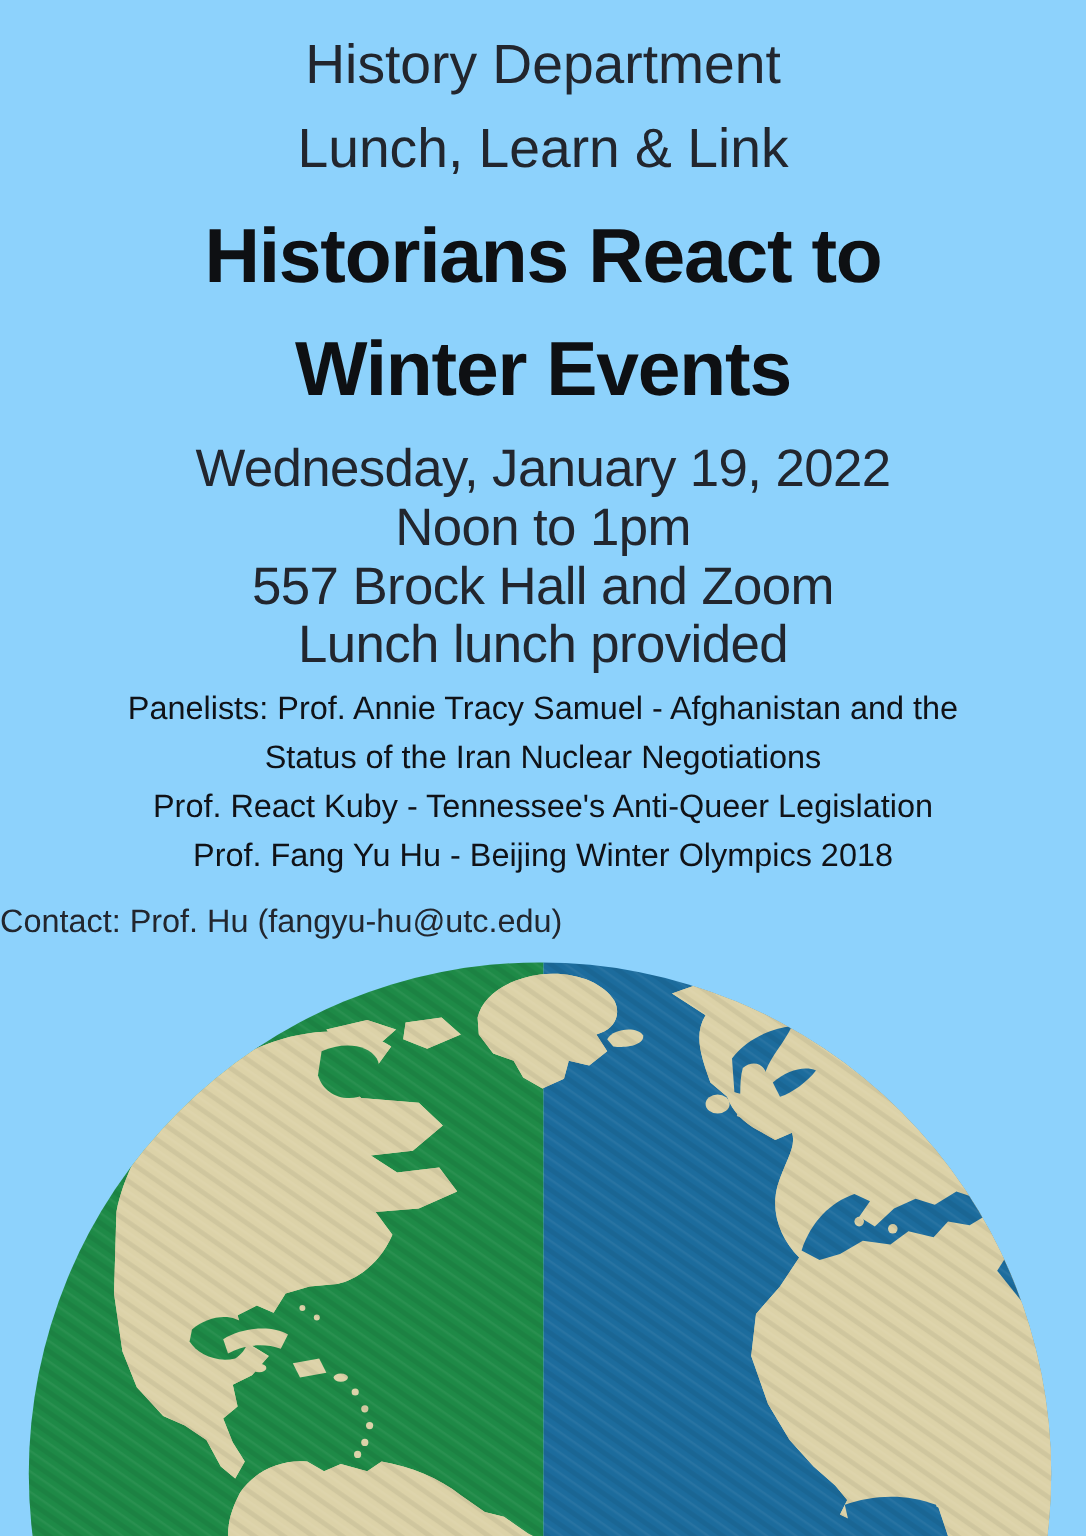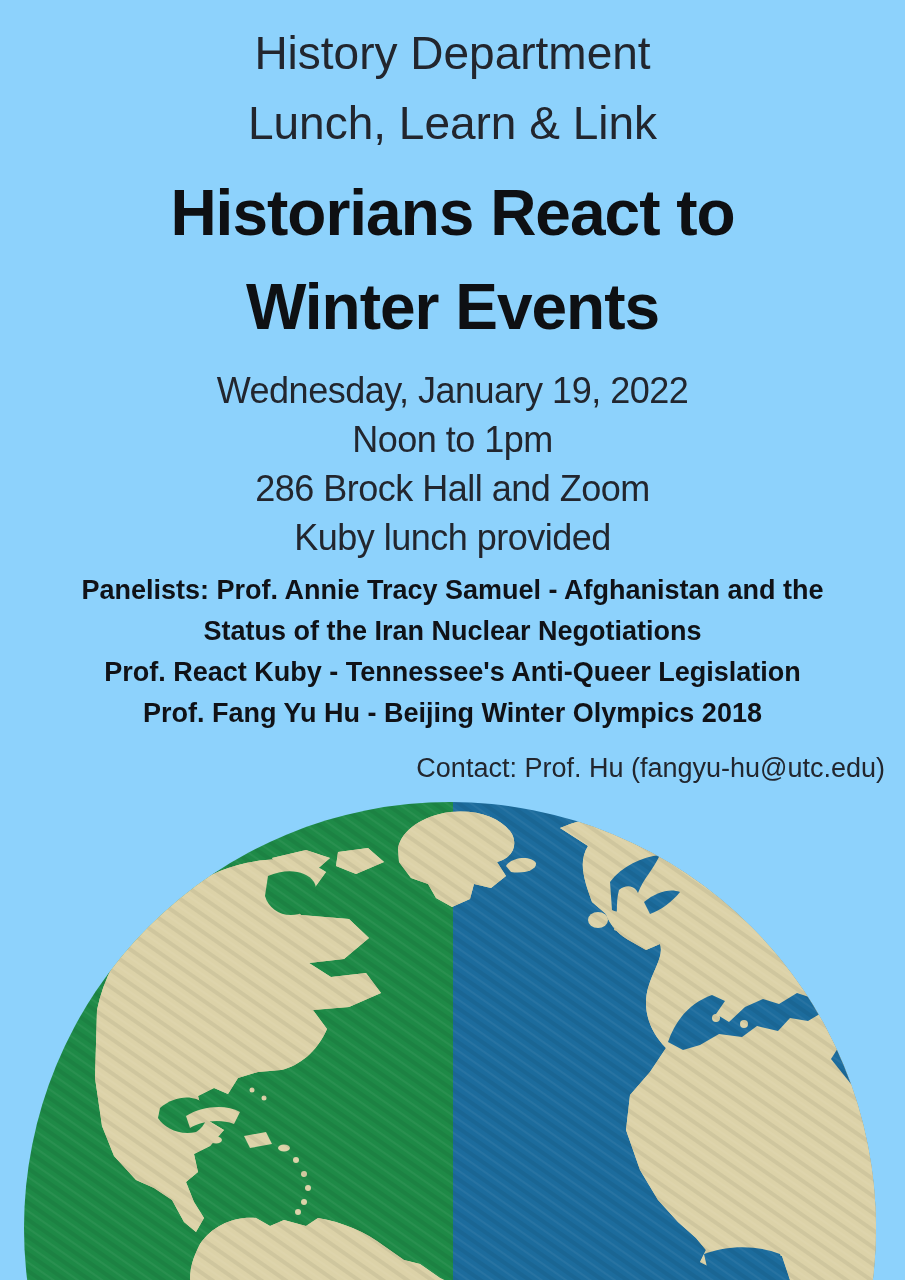--- a/index.html
+++ b/index.html
@@ -5,23 +5,23 @@
   html,body{margin:0;padding:0;}
   body{
     width:905px;height:1280px;overflow:hidden;position:relative;
     background:#8dd2fc;
     font-family:"Liberation Sans","DejaVu Sans",sans-serif;
   }
   .globe-svg{position:absolute;left:0;top:0;width:905px;height:1280px;z-index:0;}
   .text-stack{position:relative;z-index:1;width:905px;text-align:center;}
   .dept{margin-top:18px;font-size:46px;line-height:70px;font-weight:400;color:#22262e;text-align:center;}
   .title{margin-top:8px;font-size:64px;line-height:94px;font-weight:800;color:#0e1013;letter-spacing:-1px;}
-  .details{margin-top:12px;font-size:36px;line-height:49px;font-weight:400;color:#22262e;letter-spacing:-0.5px;}
-  .panelists{margin-top:8px;font-size:27px;line-height:41px;font-weight:700;color:#101217;}
-  .contact{margin-top:16px;font-size:27px;line-height:36px;color:#22262e;text-align:right;padding-right:20px;}
+  .details{margin-top:12px;font-size:44px;line-height:49px;font-weight:400;color:#22262e;letter-spacing:-0.5px;}
+  .panelists{margin-top:8px;font-size:27px;line-height:41px;font-weight:400;color:#101217;}
+  .contact{margin-top:16px;font-size:27px;line-height:36px;color:#22262e;text-align:left;padding-right:20px;}
 </style>
 </head>
 <body>
 
 <svg class="globe-svg" viewBox="0 0 905 1280" xmlns="http://www.w3.org/2000/svg" aria-hidden="true">
   <defs>
     <clipPath id="globeClip">
         <circle cx="450" cy="1228" r="426"></circle>
       </clipPath>
     <pattern id="hatch" width="14" height="14" patternUnits="userSpaceOnUse" patternTransform="rotate(35)">
@@ -94,22 +94,22 @@
   </div>
 
   <div class="title">
     <div>Historians React to</div>
     <div>Winter Events</div>
   </div>
 
   <div class="details">
     <div>Wednesday, January 19, 2022</div>
     <div>Noon to 1pm</div>
-    <div>286 Brock Hall and Zoom</div>
-    <div>Kuby lunch provided</div>
+    <div>557 Brock Hall and Zoom</div>
+    <div>Lunch lunch provided</div>
   </div>
 
   <div class="panelists">
     <div>Panelists: Prof. Annie Tracy Samuel - Afghanistan and the</div>
     <div>Status of the Iran Nuclear Negotiations</div>
     <div>Prof. React Kuby - Tennessee's Anti-Queer Legislation</div>
     <div>Prof. Fang Yu Hu - Beijing Winter Olympics 2018</div>
   </div>
 
   <div class="contact">Contact: Prof. Hu (fangyu-hu@utc.edu)</div>

